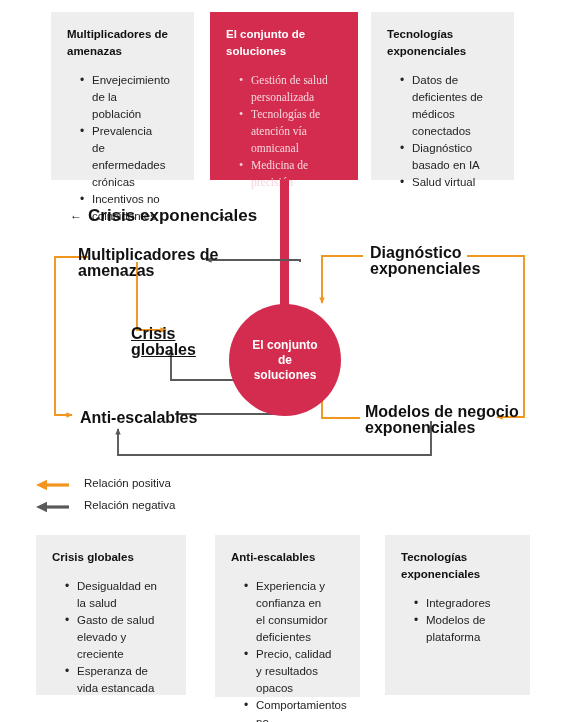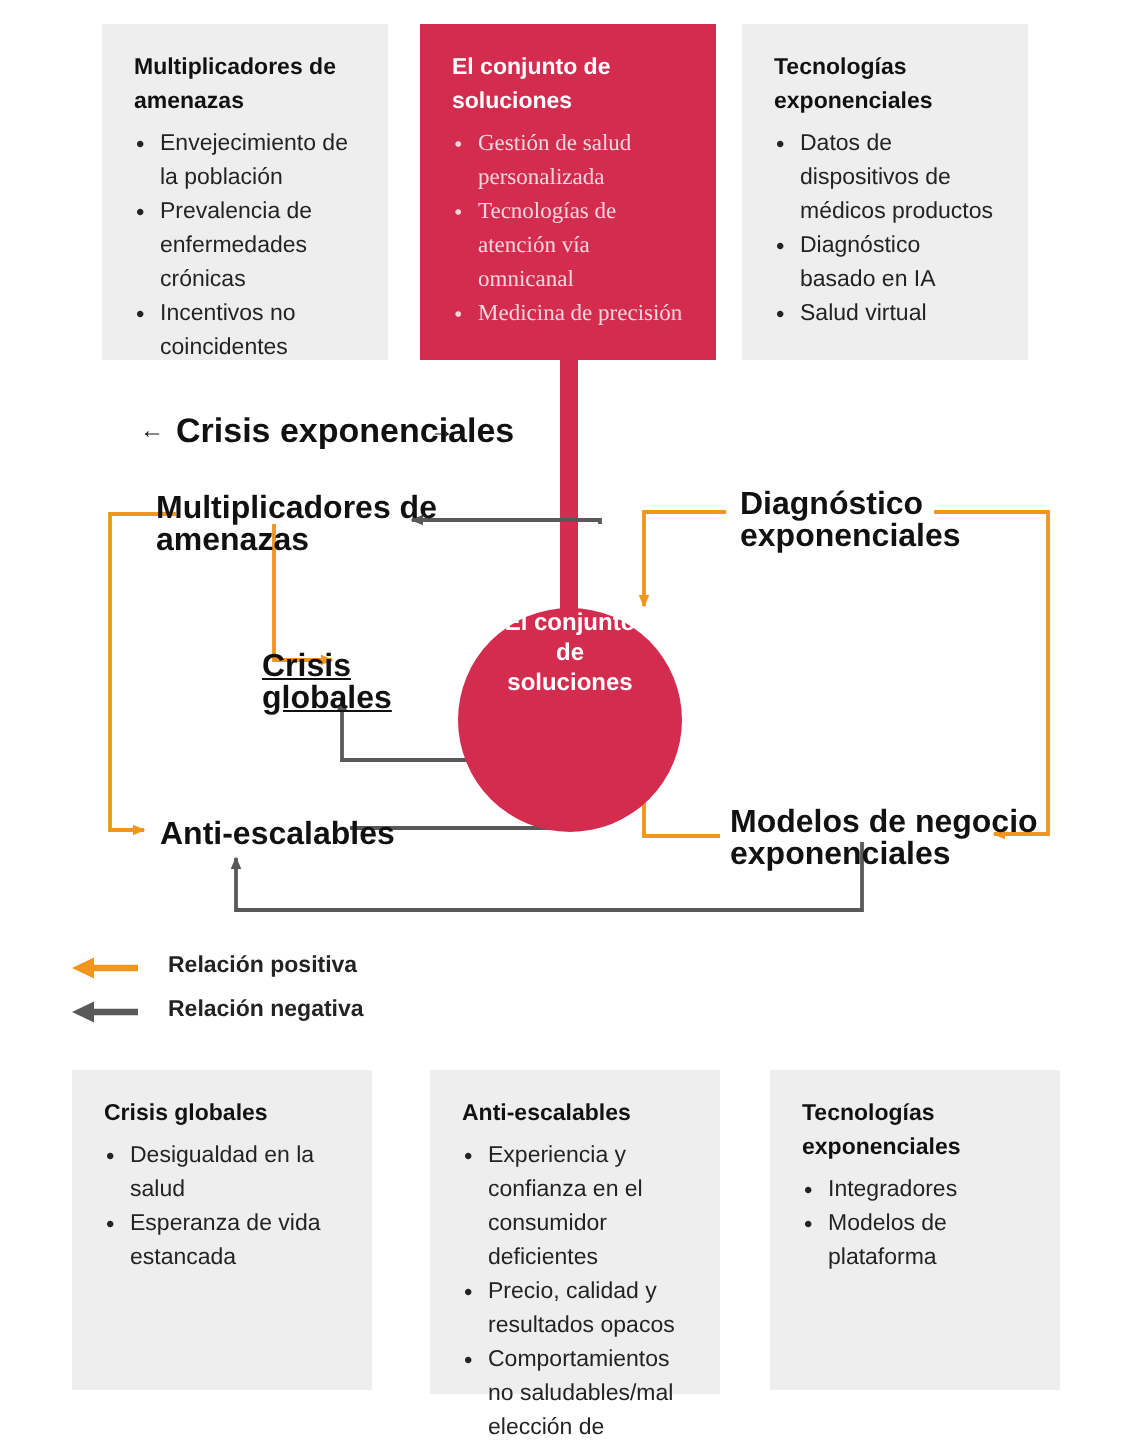--- a/index.html
+++ b/index.html
@@ -27,21 +27,21 @@
     font-weight:bold;
     font-size:11.5px;
     line-height:17px;
     margin:0 0 4px 0;
     color:#111111;
   }
   .card.red .card-title{color:#ffffff;}
 
   ul.card-list{
     list-style:none;
-    margin:0;
+    margin:12px;
     padding:0;
   }
   ul.card-list li{
     position:relative;
     font-size:11.5px;
     line-height:17px;
     padding-left:13px;
     color:#232323;
     margin:0;
   }
@@ -77,20 +77,21 @@
   }
 
   
   #center-circle{
     position:absolute;
     left:229px; top:304px;
     width:112px; height:112px;
     border-radius:50%;
     background:#d42c4e;
     display:flex;
+    align-items:center;
     justify-content:center;
     text-align:center;
   }
   #center-circle .circle-label{
     color:#ffffff;
     font-weight:bold;
     font-size:12px;
     line-height:15px;
     white-space:pre-line;
   }
@@ -135,21 +136,20 @@
   }
   .legend-swatch{
     width:34px;height:12px;
     margin-right:14px;
     flex:0 0 34px;
   }
   .legend-text{
     font-size:11.5px;
     color:#232323;
     line-height:14px;
-    font-weight:bold;
   }
 
   
   #card-global-crisis{ left:36px;  top:535px; width:150px; height:160px; }
   #card-anti-scal{     left:215px; top:535px; width:145px; height:162px; }
   #card-tech-bottom{   left:385px; top:535px; width:145px; height:160px; }
 
 </style>
 </head>
 <body>
@@ -168,21 +168,21 @@
   <ul class="card-list">
     <li>Gestión de salud personalizada</li>
     <li>Tecnologías de atención vía omnicanal</li>
     <li>Medicina de precisión</li>
   </ul>
 </div>
 
 <div class="card grey" id="card-tech-top">
   <div class="card-title">Tecnologías exponenciales</div>
   <ul class="card-list">
-    <li>Datos de dispositivos de médicos productos</li>
+    <li>Datos de deficientes de médicos conectados</li>
     <li>Diagnóstico basado en IA</li>
     <li>Salud virtual</li>
   </ul>
 </div>
 
 <div id="red-stem"></div>
 
 <svg id="diagram-svg" viewBox="0 0 562 270">
   <defs>
     <marker id="ar-orange" markerWidth="7" markerHeight="7" refX="5.6" refY="3.1" orient="auto" markerUnits="userSpaceOnUse">
@@ -256,20 +256,21 @@
       </svg>
     </span>
     <span class="legend-text">Relación negativa</span>
   </div>
 </div>
 
 <div class="card grey" id="card-global-crisis">
   <div class="card-title">Crisis globales</div>
   <ul class="card-list">
     <li>Desigualdad en la salud</li>
+    <li>Gasto de salud elevado y creciente</li>
     <li>Esperanza de vida estancada</li>
   </ul>
 </div>
 
 <div class="card grey" id="card-anti-scal">
   <div class="card-title">Anti-escalables</div>
   <ul class="card-list">
     <li>Experiencia y confianza en el consumidor deficientes</li>
     <li>Precio, calidad y resultados opacos</li>
     <li>Comportamientos no saludables/mal elección de productos</li>

